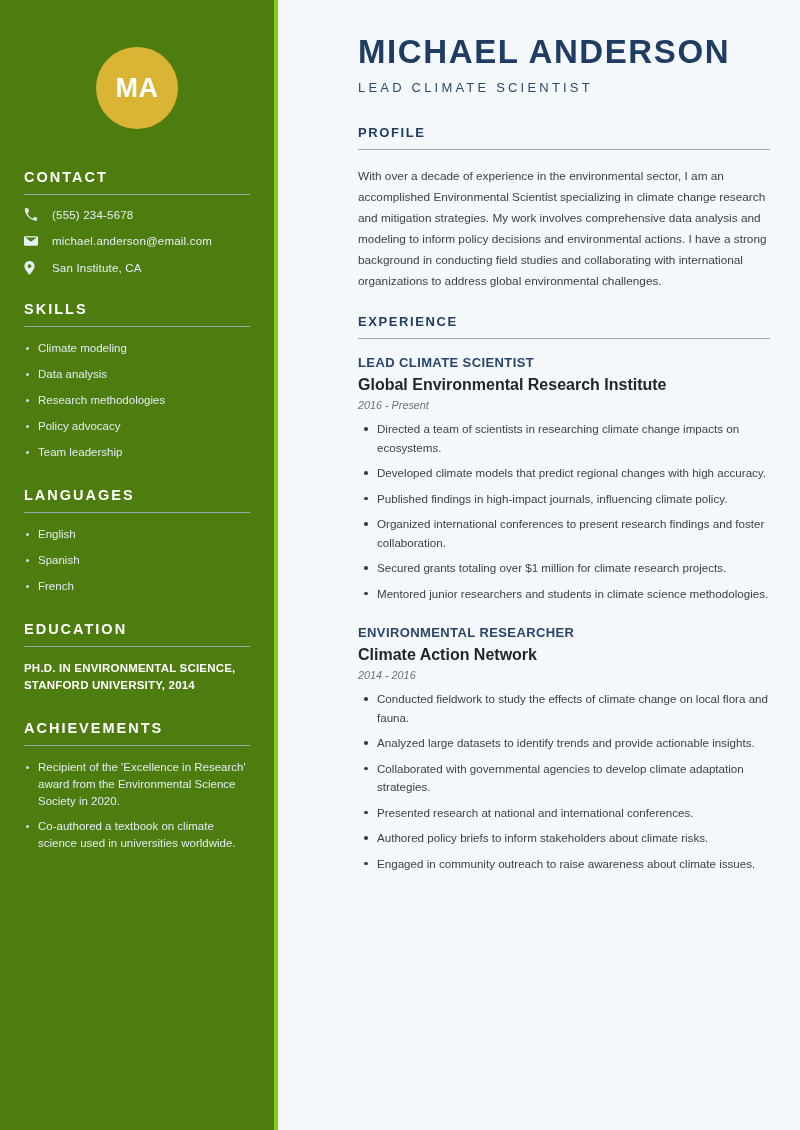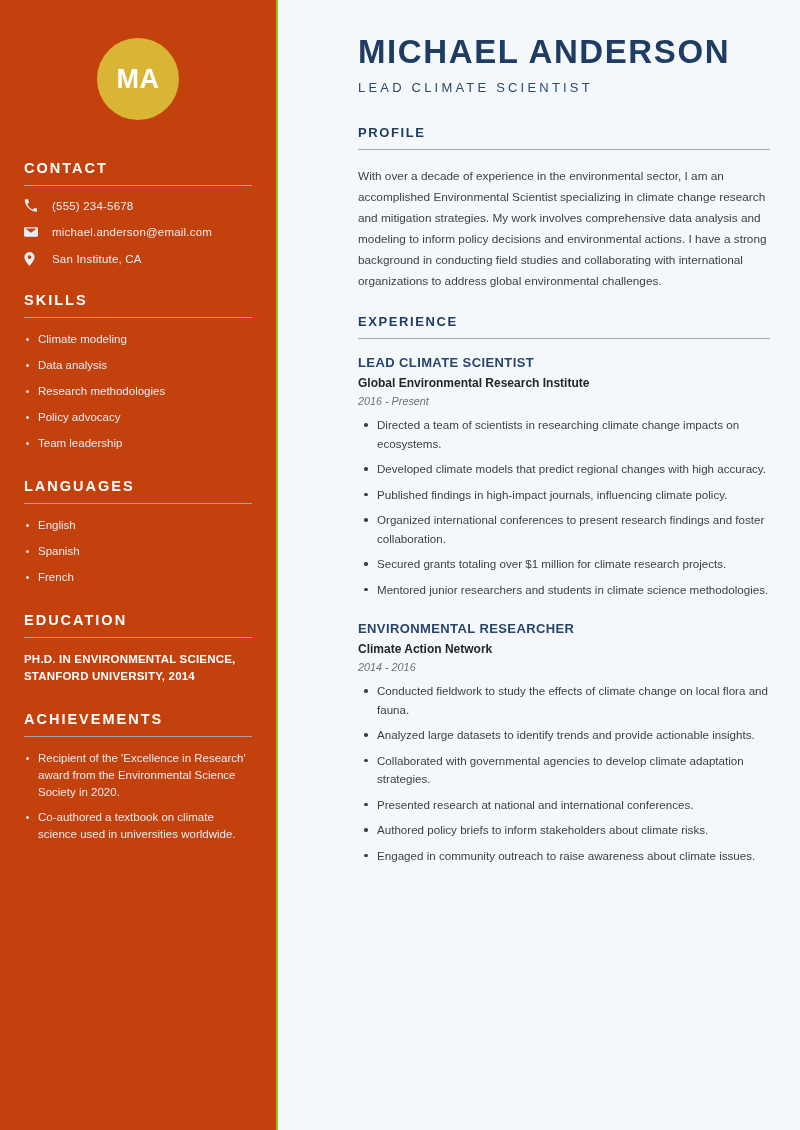--- a/index.html
+++ b/index.html
@@ -21,24 +21,24 @@
     height: 1130px;
     background: #f5f8fa;
     display: flex;
     overflow: hidden;
   }
 
   
   .sidebar {
     width: 278px;
     flex: 0 0 278px;
-    background: #c2410c;
+    background: #4d7c0f;
     position: relative;
-    padding: 0 24px;
-    border-right: 2px solid #84cc16;
+    padding: 9px 24px;
+    border-right: 4px solid #84cc16;
   }
 
   .avatar-wrap {
     display: flex;
     justify-content: center;
     padding-top: 38px;
     padding-bottom: 40px;
   }
 
   .avatar {
@@ -181,21 +181,21 @@
   .exp-role {
     color: #27456c;
     font-size: 13px;
     font-weight: bold;
     letter-spacing: 0.4px;
     margin-bottom: 6px;
   }
 
   .exp-company {
     color: #22262b;
-    font-size: 12px;
+    font-size: 16px;
     font-weight: bold;
     margin-bottom: 5px;
   }
 
   .exp-dates {
     color: #6b7178;
     font-size: 10.8px;
     font-style: italic;
     margin-bottom: 9px;
   }

